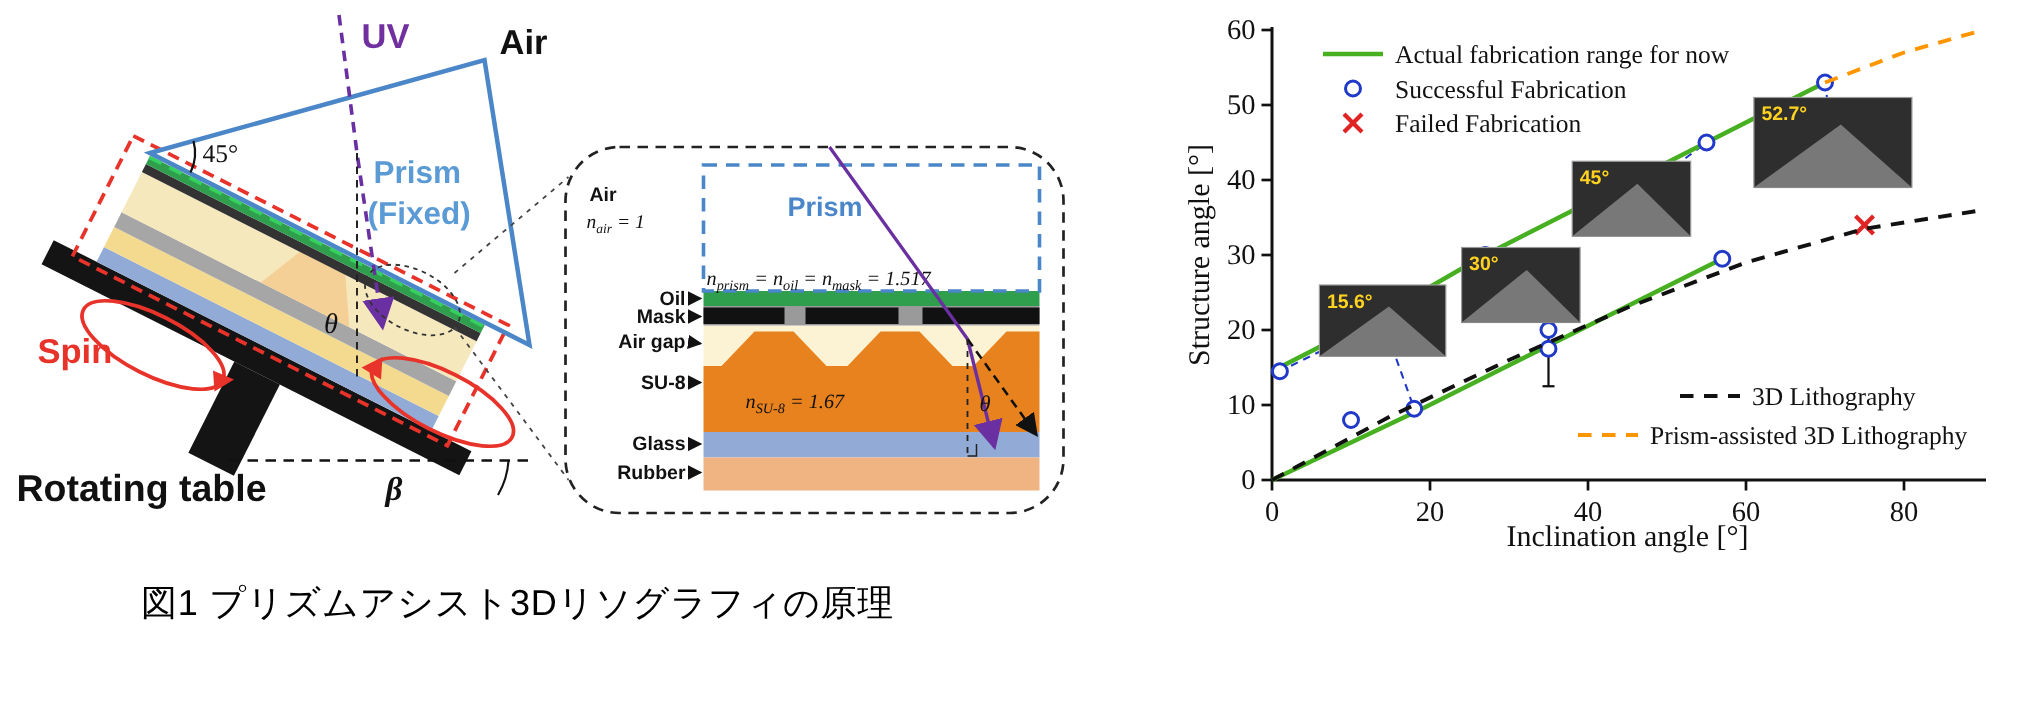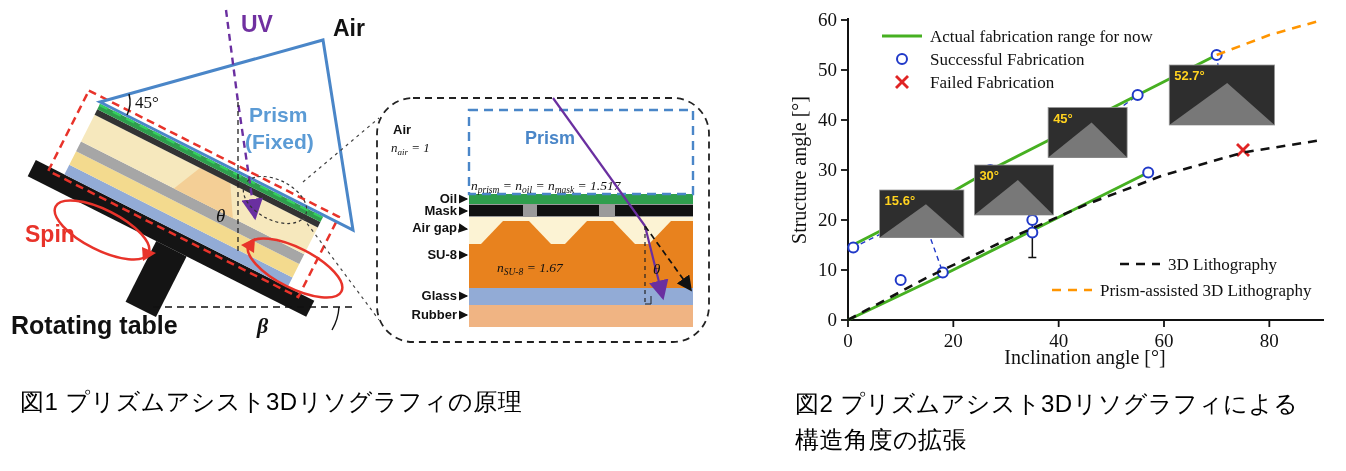--- a/index.html
+++ b/index.html
@@ -1,21 +1,21 @@
 <!DOCTYPE html>
 <html><head>
 <meta charset="utf-8">
 <style>
   * { margin:0; padding:0; box-sizing:border-box; }
   html,body { background:#ffffff; }
   body { width:1346px; height:471px; overflow:hidden; font-family:"Liberation Sans", sans-serif; }
   #canvas { position:relative; width:1346px; height:471px; background:#fff; }
   svg text { user-select:none; }
   .fig-svg { position:absolute; }
-  .caption { position:absolute; color:#000; text-align:left; font-size:24px; font-family:"Liberation Sans", sans-serif; letter-spacing:0.5px; }
+  .caption { position:absolute; color:#000; text-align:center; font-size:24px; font-family:"Liberation Sans", sans-serif; letter-spacing:0.5px; }
   #fig1-caption { left:20px; top:386px; width:650px; }
   #fig2-caption { left:795px; top:386px; width:548px; line-height:36px; }
 </style>
 </head>
 <body>
 
 <div id="canvas">
 
   <svg class="fig-svg" id="fig1-svg" style="left:5px; top:2px;" width="745" height="372" viewBox="0 0 745 372">
     <defs>
@@ -191,17 +191,13 @@
       <line x1="106" y1="64" x2="118" y2="76" stroke="#e02424" stroke-width="2.8"></line>
       <line x1="106" y1="76" x2="118" y2="64" stroke="#e02424" stroke-width="2.8"></line>
       <text x="140" y="76" font-size="17" font-family="&quot;Liberation Serif&quot;, serif" fill="#111">Failed Fabrication</text>
       <line x1="330" y1="252" x2="370" y2="252" stroke="#111111" stroke-width="2.6" stroke-dasharray="9,7"></line>
       <text x="378" y="258" font-size="17" font-family="&quot;Liberation Serif&quot;, serif" fill="#111">3D Lithography</text>
       <line x1="262" y1="278" x2="302" y2="278" stroke="#ff9500" stroke-width="2.6" stroke-dasharray="9,7"></line>
       <text x="310" y="284" font-size="17" font-family="&quot;Liberation Serif&quot;, serif" fill="#111">Prism-assisted 3D Lithography</text>
     </svg>
 
   <div class="caption" id="fig1-caption">図1 プリズムアシスト3Dリソグラフィの原理</div>
-  <div class="caption" id="fig2-caption">
-    <div>図2 プリズムアシスト3Dリソグラフィによる</div>
-    <div>構造角度の拡張</div>
-  </div>
 </div>
 
 </body></html>

